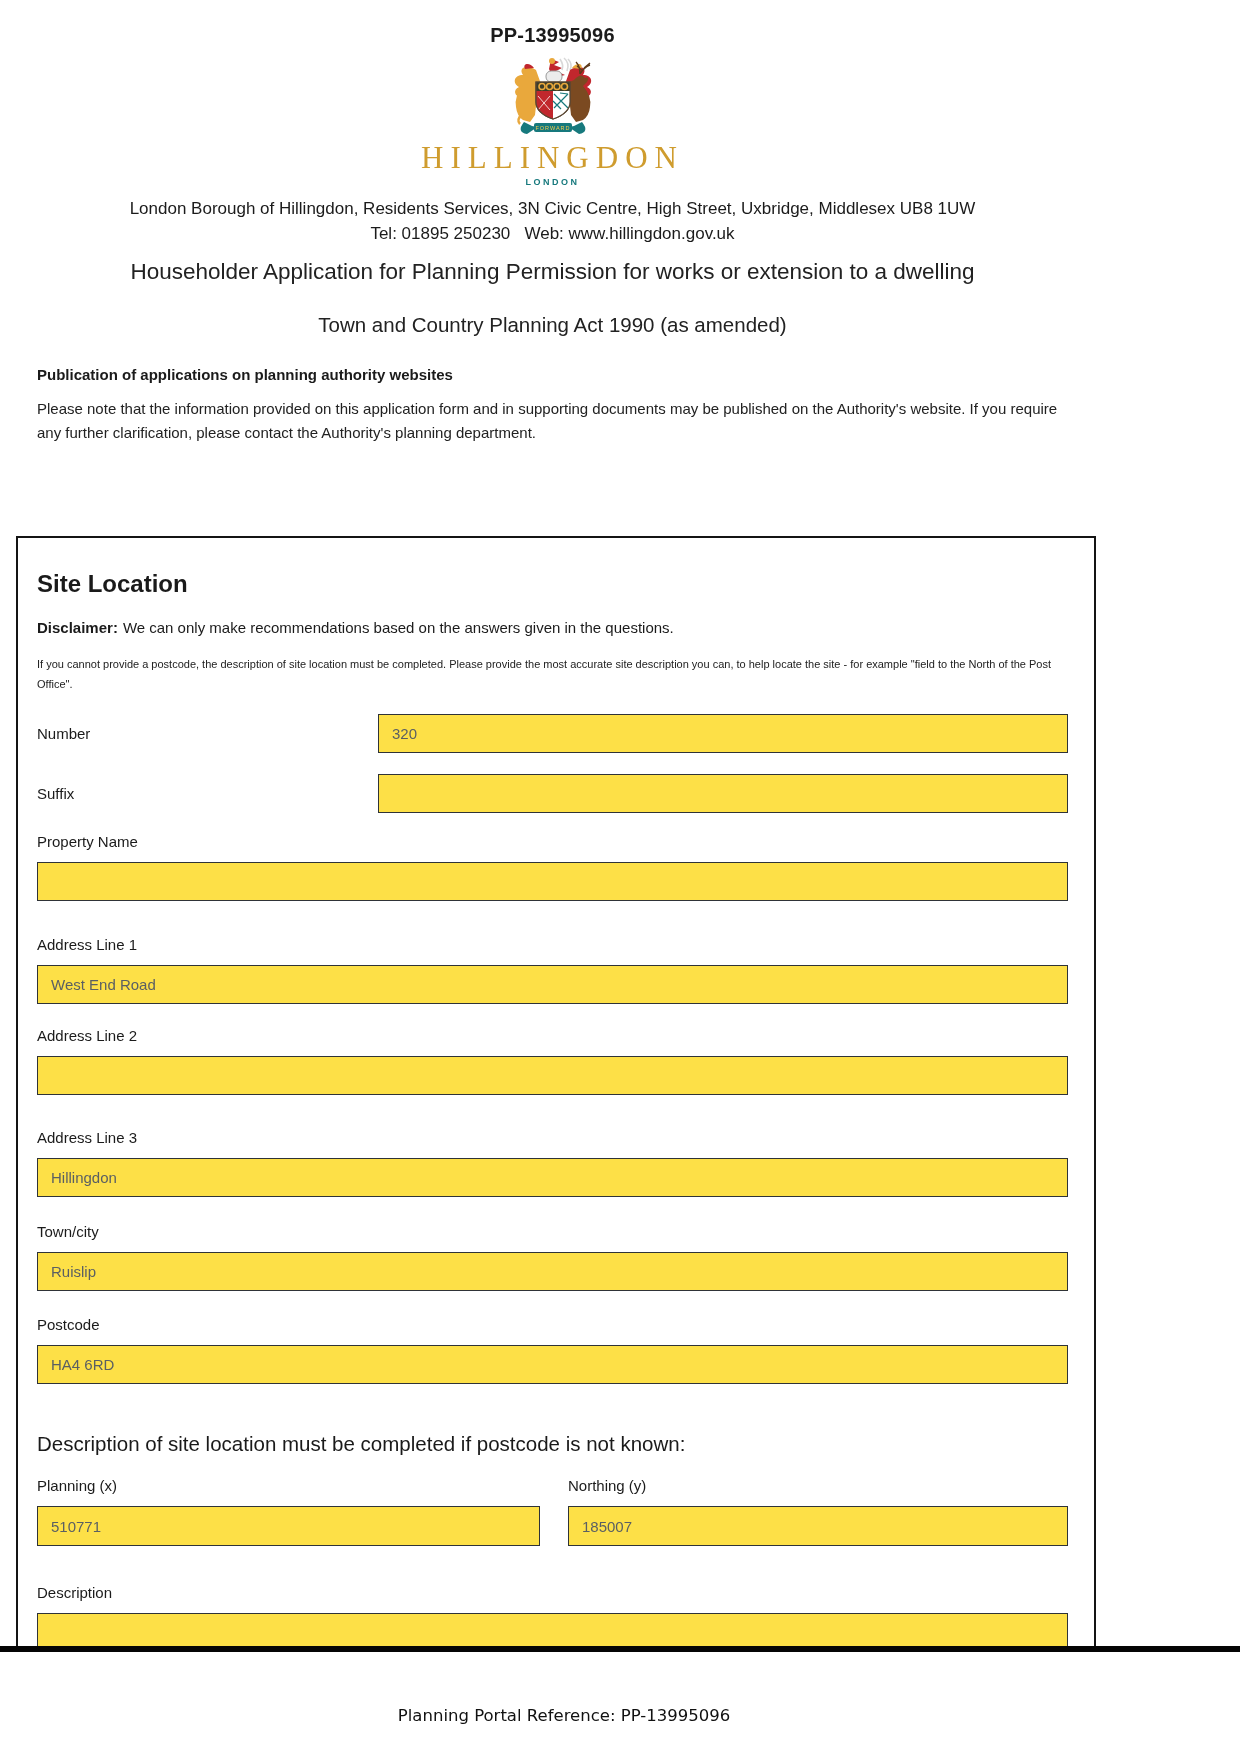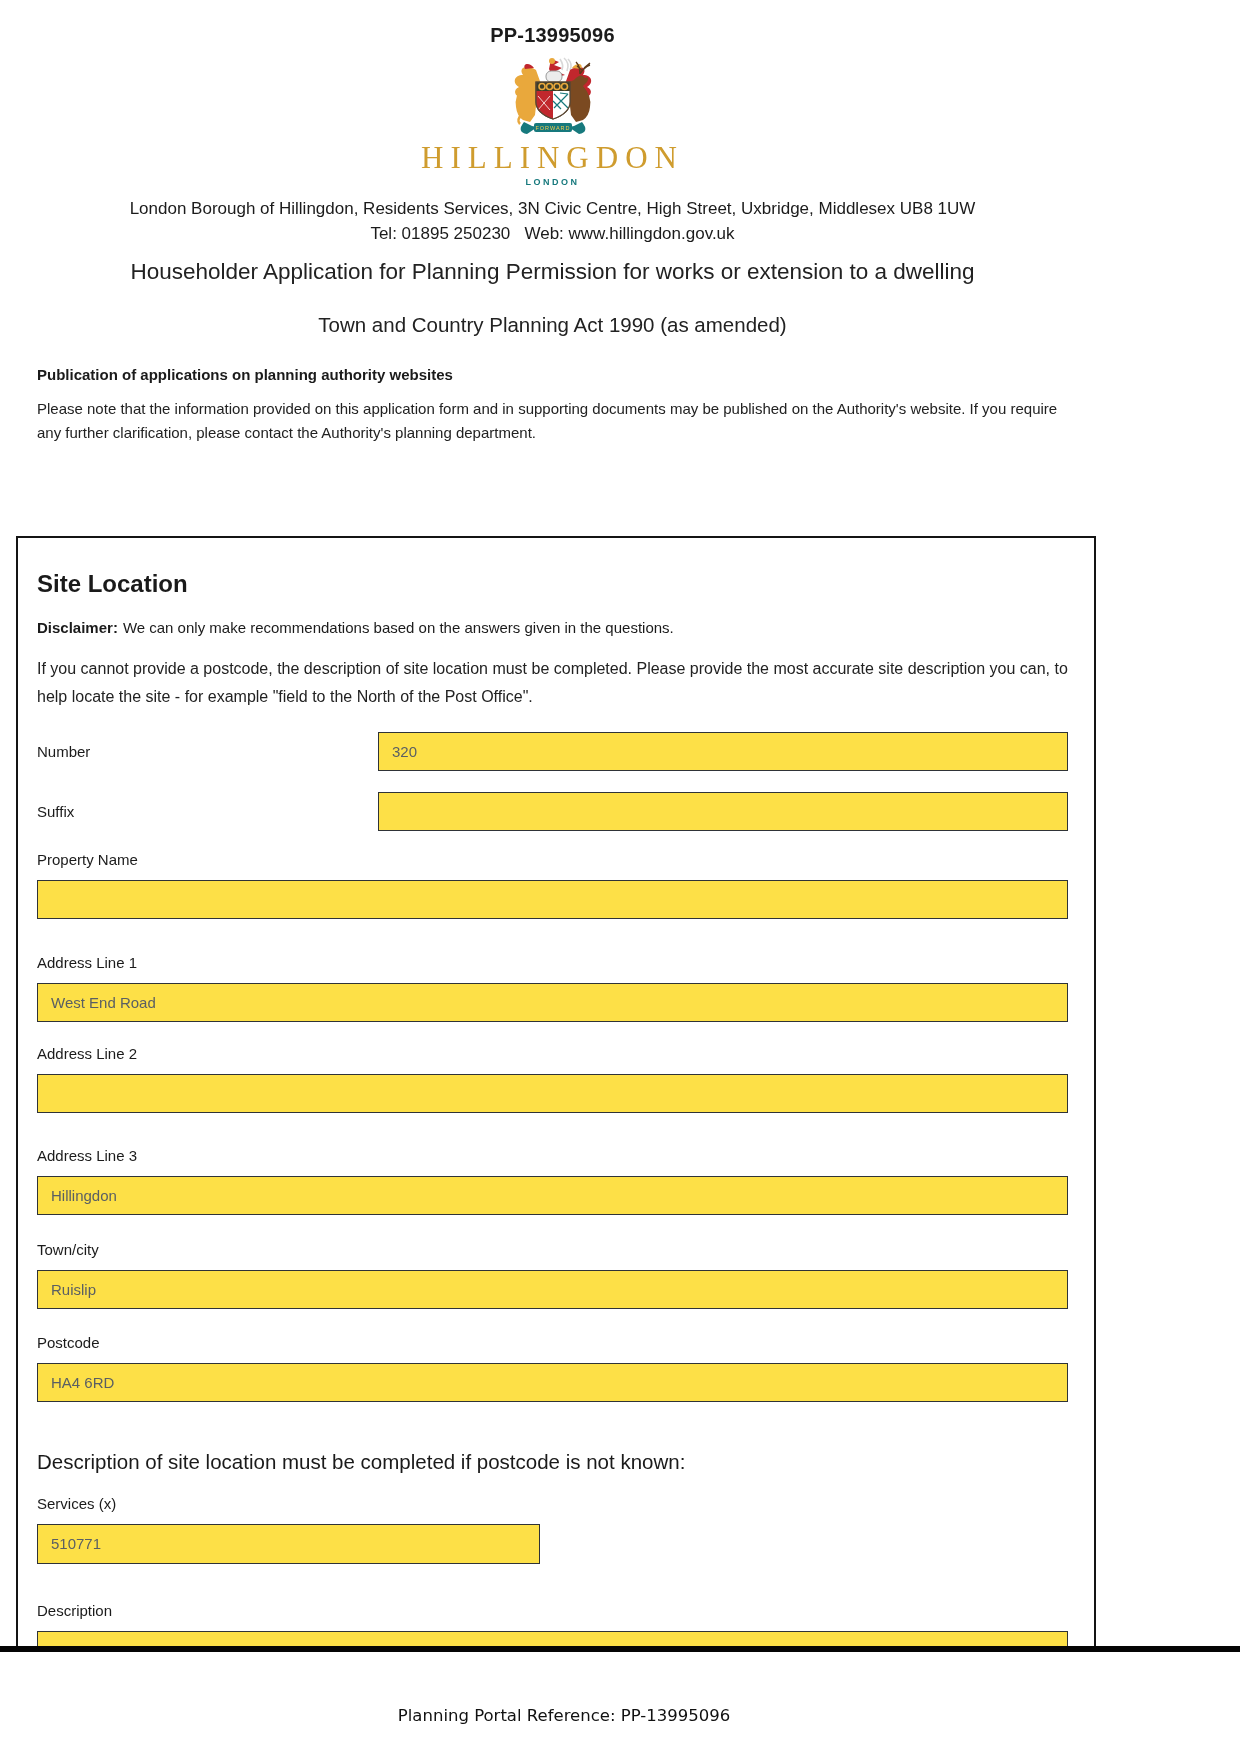--- a/index.html
+++ b/index.html
@@ -22,21 +22,21 @@
 
   .pub-head{margin-top:29px;font-size:15px;font-weight:bold;}
   .pub-note{margin-top:14px;font-size:15px;line-height:1.6;color:#222;}
 
   .sl-box{position:absolute;left:16px;top:536px;width:1080px;height:1114px;box-sizing:border-box;
           border:2px solid #141414;border-bottom:none;padding:0 26px 0 19px;overflow:hidden;background:#fff;}
   .sl-title{margin:32px 0 0 0;font-size:24px;font-weight:bold;color:#1a1a1a;}
   .sl-disclaimer{margin-top:21px;font-size:15px;}
   .sl-disclaimer .lbl{font-weight:bold;margin-top:44px;}
   .sl-disclaimer .txt{margin-left:5px;}
-  .sl-intro{margin-top:19px;font-size:16px;line-height:1.78;color:#222;}
+  .sl-intro{margin-top:19px;font-size:11px;line-height:1.78;color:#222;}
 
   .row-side{display:flex;align-items:flex-start;}
   .row-number{margin-top:20px;}
   .row-suffix{margin-top:21px;}
   .side-label{width:341px;flex:0 0 341px;font-size:15px;padding-top:11px;}
   .field-label{font-size:15px;}
   .lbl-property{margin-top:20px;}
   .lbl-addr1{margin-top:35px;}
   .lbl-addr2{margin-top:23px;}
   .lbl-addr3{margin-top:34px;}
@@ -157,22 +157,26 @@
     <div class="field-label lbl-town">Town/city</div>
     <input class="fld full" type="text" value="Ruislip" style="">
 
     <div class="field-label lbl-postcode">Postcode</div>
     <input class="fld full" type="text" value="HA4 6RD" style="">
 
     <div class="desc-heading">Description of site location must be completed if postcode is not known:</div>
 
     <div class="coord-row">
       <div class="coord-col-e">
-        <div class="field-label">Services (x)</div>
+        <div class="field-label">Planning (x)</div>
         <input class="fld full coord" type="text" value="510771" style="">
+      </div>
+      <div class="coord-col-n">
+        <div class="field-label">Northing (y)</div>
+        <input class="fld full coord" type="text" value="185007" style="">
       </div>
     </div>
 
     <div class="field-label lbl-description">Description</div>
     <textarea class="fld" style=""></textarea>
   </div>
 
   <div class="page-break"></div>
 
   <div class="footer">Planning Portal Reference: PP-13995096</div>

